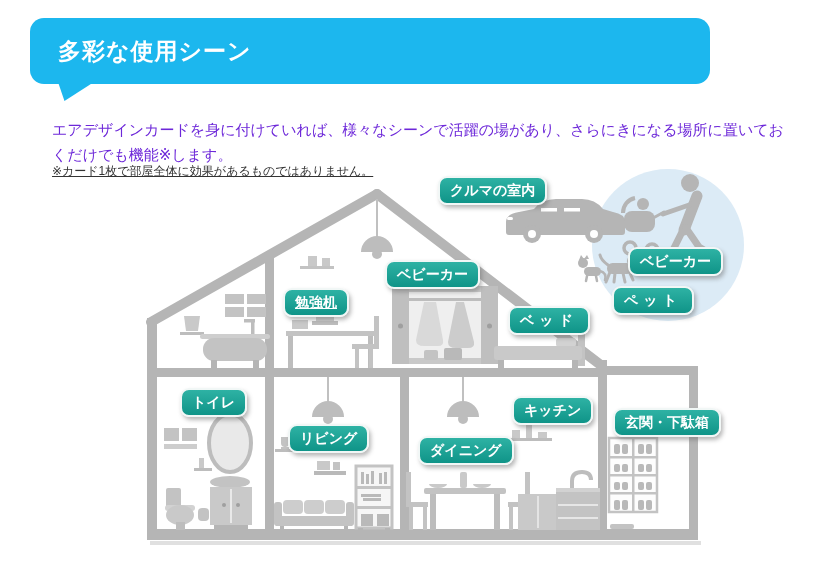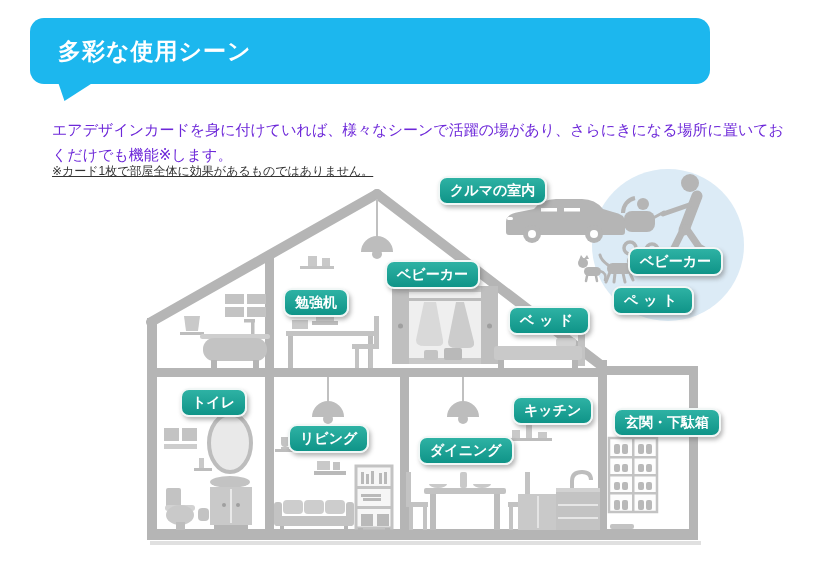--- a/index.html
+++ b/index.html
@@ -37,21 +37,21 @@
     background:linear-gradient(180deg,#2eb2a4 0%,#0f9488 100%);
     border:2px solid #f1f7f6;border-radius:9px;
     padding:4px 10px;color:#ffffff;font-size:14px;font-weight:bold;line-height:1.2;
     box-shadow:2px 3px 4px rgba(100,100,100,.45);
   }
   .ls-wide{letter-spacing:5px;}
   .b-car{left:438px;top:176px;}
   .b-stroller{left:628px;top:247px;}
   .b-pet{left:612px;top:286px;}
   .b-closet{left:385px;top:260px;}
-  .b-study{left:283px;top:288px;}
+  .b-study{left:283px;top:288px;text-decoration:underline;}
   .b-bed{left:508px;top:306px;}
   .b-toilet{left:180px;top:388px;}
   .b-living{left:288px;top:424px;text-align:right;}
   .b-dining{left:418px;top:436px;}
   .b-kitchen{left:512px;top:396px;}
   .b-entrance{left:613px;top:408px;}
 </style>
 </head>
 <body>
 

